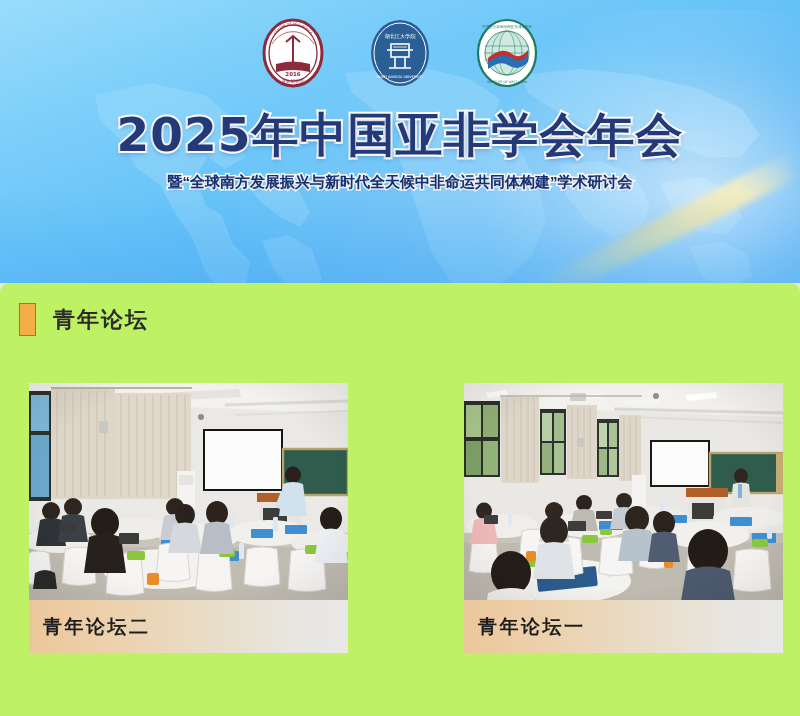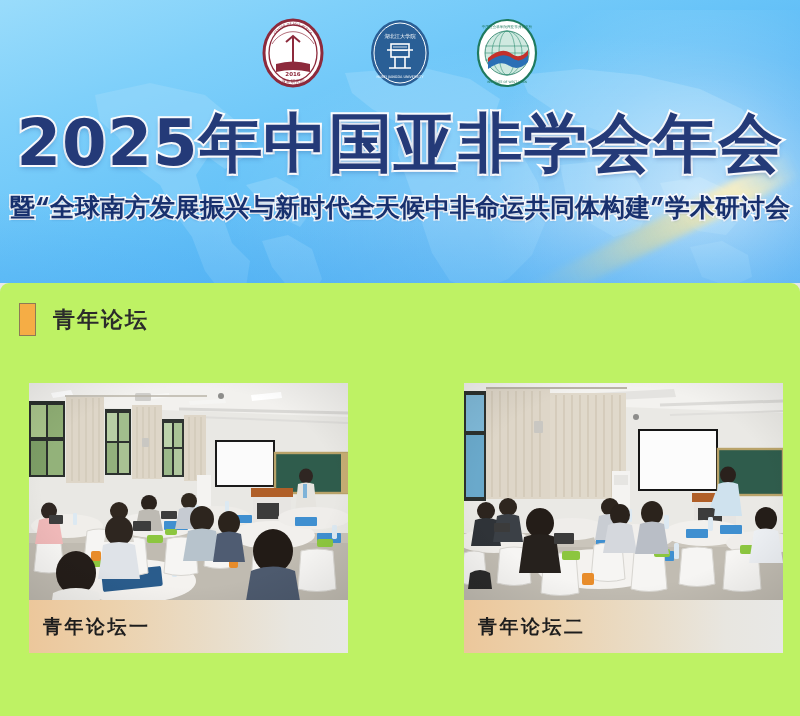--- a/index.html
+++ b/index.html
@@ -86,37 +86,37 @@
   
   .title-wrap {
     position: absolute;
     top: 110px;
     left: 0; right: 0;
     text-align: center;
     z-index: 5;
   }
   .main-title {
     font-family: "DejaVu Sans", "Liberation Sans", sans-serif;
-    font-size: 64px;
+    font-size: 47px;
     font-weight: 900;
     letter-spacing: 1px;
     color: #243a78;
     line-height: 1.05;
     margin: 0;
     -webkit-text-stroke: 4px #ffffff;
     paint-order: stroke fill;
     text-shadow:
       0 2px 0 rgba(255,255,255,.9),
       0 3px 5px rgba(30,70,140,.35);
     white-space: nowrap;
   }
   .sub-title {
     margin: 14px 0 0 0;
-    font-family: Liberation Mono, monospace;
-    font-size: 25px;
+    font-family: Liberation Sans, sans-serif;
+    font-size: 15px;
     font-weight: 700;
     color: #17306e;
     letter-spacing: 0px;
     -webkit-text-stroke: 3px #ffffff;
     paint-order: stroke fill;
     text-shadow: 0 1px 3px rgba(20,60,130,.30);
     white-space: nowrap;
   }
 
   
@@ -281,20 +281,147 @@
 </div>
 
 <div class="content">
 
   <div class="section-header">
     <span class="section-marker"></span>
     <span class="section-title">青年论坛</span>
   </div>
 
   <div class="cards">
+
+    <div class="card">
+      <div class="card-photo">
+        <svg viewBox="0 0 319 217" preserveAspectRatio="xMidYMid slice">
+          <rect width="319" height="217" fill="#dfdedb"></rect>
+          <rect x="0" y="0" width="319" height="160" fill="#eae9e5"></rect>
+          <path d="M0 0 H319 V30 L0 18 Z" fill="#f3f2ef"></path>
+
+          <path d="M130 10 L210 6 L212 14 L131 18 Z" fill="#e4e3e0"></path>
+          <path d="M196 22 L319 18" stroke="#dcdbd8" stroke-width="3" fill="none"></path>
+          <path d="M206 32 L319 28" stroke="#e0dfdc" stroke-width="2" fill="none"></path>
+          <path d="M72 16 L140 12" stroke="#d8d7d4" stroke-width="2" fill="none"></path>
+
+          <rect x="0" y="8" width="22" height="110" fill="#2c312e"></rect>
+          <rect x="2" y="12" width="18" height="36" fill="#7fb9d8"></rect>
+          <rect x="2" y="52" width="18" height="62" fill="#6aa9cb"></rect>
+
+          <rect x="22" y="6" width="64" height="110" fill="#ded6c8"></rect>
+          <rect x="86" y="10" width="76" height="106" fill="#e0d9cb"></rect>
+          <g stroke="#cdc3b2" stroke-width="1.2" fill="none">
+            <path d="M28 8 V114 M36 8 V114 M44 8 V114 M52 8 V114 M60 8 V114 M68 8 V114 M76 8 V114"></path>
+            <path d="M92 12 V114 M100 12 V114 M108 12 V114 M116 12 V114 M124 12 V114 M132 12 V114 M140 12 V114 M148 12 V114 M156 12 V114"></path>
+          </g>
+          <path d="M22 5 H163" stroke="#b9b3a7" stroke-width="1.8"></path>
+
+          <rect x="70" y="38" width="9" height="12" rx="1" fill="#c9c7c2"></rect>
+          <circle cx="172" cy="34" r="3" fill="#8d8d8b"></circle>
+
+          <rect x="174" y="46" width="80" height="62" fill="#151515"></rect>
+          <rect x="176" y="48" width="76" height="58" fill="#fcfcfc"></rect>
+
+          <rect x="254" y="66" width="65" height="46" fill="#2f5c4c"></rect>
+          <rect x="254" y="66" width="65" height="46" fill="none" stroke="#b9a36a" stroke-width="2.4"></rect>
+
+          <rect x="148" y="88" width="18" height="44" fill="#f4f3f1"></rect>
+          <rect x="150" y="92" width="14" height="10" fill="#e6e5e2"></rect>
+
+          <rect x="228" y="110" width="46" height="9" fill="#b05f28"></rect>
+          <rect x="230" y="119" width="42" height="30" fill="#e7e5e2"></rect>
+          <rect x="234" y="125" width="24" height="18" fill="#3c3c3c"></rect>
+
+          <g>
+            <ellipse cx="264" cy="92" rx="8" ry="8.5" fill="#2a211c"></ellipse>
+            <path d="M254 101 q10 -4 20 0 l4 32 H250 Z" fill="#cfe2ee"></path>
+            <path d="M252 108 l-6 16 l5 2 l6 -14 Z" fill="#cfe2ee"></path>
+          </g>
+
+          <rect x="0" y="150" width="319" height="67" fill="#cac5bb"></rect>
+          <rect x="0" y="164" width="319" height="53" fill="#c1bcb2"></rect>
+
+          <ellipse cx="30" cy="158" rx="36" ry="12" fill="#f0eeea"></ellipse>
+          <ellipse cx="108" cy="146" rx="34" ry="11" fill="#efedea"></ellipse>
+          <ellipse cx="170" cy="154" rx="40" ry="13" fill="#f1efec"></ellipse>
+          <ellipse cx="240" cy="150" rx="40" ry="13" fill="#f2f0ed"></ellipse>
+          <ellipse cx="296" cy="160" rx="34" ry="12" fill="#efedea"></ellipse>
+          <ellipse cx="135" cy="186" rx="62" ry="20" fill="#f4f2ef"></ellipse>
+
+          <rect x="132" y="156" width="24" height="10" rx="1" fill="#3f8fd0"></rect>
+          <rect x="186" y="168" width="24" height="10" rx="1" fill="#3f8fd0"></rect>
+          <rect x="222" y="146" width="22" height="9" rx="1" fill="#3f8fd0"></rect>
+          <rect x="256" y="142" width="22" height="9" rx="1" fill="#3f8fd0"></rect>
+
+          <g fill="#dde9f2">
+            <rect x="164" y="126" width="4" height="13" rx="1.2"></rect>
+            <rect x="200" y="132" width="5" height="14" rx="1.4"></rect>
+            <rect x="244" y="134" width="5" height="14" rx="1.4"></rect>
+            <rect x="146" y="156" width="5" height="15" rx="1.4"></rect>
+            <rect x="210" y="160" width="5" height="16" rx="1.5"></rect>
+          </g>
+
+          <g fill="#f6f5f3" stroke="#d7d5d0" stroke-width="1">
+            <path d="M36 166 q14 -4 28 0 l3 34 q-17 5 -34 0 Z"></path>
+            <path d="M80 172 q16 -4 32 0 l3 38 q-19 5 -38 0 Z"></path>
+            <path d="M130 162 q14 -4 28 0 l3 34 q-17 5 -34 0 Z"></path>
+            <path d="M170 170 q15 -4 30 0 l3 36 q-18 5 -36 0 Z"></path>
+            <path d="M218 166 q15 -4 30 0 l3 35 q-18 5 -36 0 Z"></path>
+            <path d="M262 168 q16 -4 32 0 l3 38 q-19 5 -38 0 Z"></path>
+            <path d="M0 170 q10 -4 20 0 l3 30 q-12 4 -26 0 Z"></path>
+          </g>
+          <g fill="#8cc63f">
+            <rect x="98" y="168" width="18" height="9" rx="2"></rect>
+            <rect x="148" y="160" width="16" height="8" rx="2"></rect>
+            <rect x="190" y="166" width="16" height="8" rx="2"></rect>
+            <rect x="276" y="162" width="18" height="9" rx="2"></rect>
+            <rect x="60" y="166" width="14" height="7" rx="2"></rect>
+          </g>
+          <g fill="#e88c2a">
+            <rect x="118" y="190" width="12" height="12" rx="2"></rect>
+            <rect x="178" y="150" width="9" height="9" rx="2"></rect>
+          </g>
+
+          <g>
+            <ellipse cx="22" cy="128" rx="9" ry="9" fill="#2c241e"></ellipse>
+            <path d="M11 137 q11 -4 22 0 l4 26 H7 Z" fill="#2f3338"></path>
+            <ellipse cx="44" cy="124" rx="9" ry="9" fill="#2e261f"></ellipse>
+            <path d="M33 133 q11 -4 22 0 l4 26 H29 Z" fill="#3b4046"></path>
+            <ellipse cx="76" cy="140" rx="14" ry="15" fill="#241d18"></ellipse>
+            <path d="M60 154 q16 -6 32 0 l5 36 H55 Z" fill="#26211d"></path>
+            <ellipse cx="146" cy="124" rx="9" ry="9" fill="#2d251e"></ellipse>
+            <path d="M135 133 q11 -4 22 0 l4 24 H131 Z" fill="#c9cdd3"></path>
+            <ellipse cx="156" cy="132" rx="10" ry="11" fill="#2a221c"></ellipse>
+            <path d="M144 142 q12 -5 24 0 l5 28 H139 Z" fill="#d5d8dd"></path>
+            <ellipse cx="188" cy="130" rx="11" ry="12" fill="#2b231c"></ellipse>
+            <path d="M176 141 q12 -5 24 0 l5 30 H171 Z" fill="#b9bec6"></path>
+            <ellipse cx="302" cy="136" rx="11" ry="12" fill="#241d18"></ellipse>
+            <path d="M290 148 q12 -5 24 0 l5 32 H285 Z" fill="#eceff3"></path>
+          </g>
+
+          <g fill="#3b3b3b">
+            <rect x="90" y="150" width="20" height="11" rx="1"></rect>
+            <rect x="30" y="140" width="16" height="9" rx="1"></rect>
+          </g>
+
+          <path d="M6 190 q10 -6 20 0 l2 16 H4 Z" fill="#2a2a2a"></path>
+          <rect width="319" height="217" fill="url(#vg2)"></rect>
+          <defs>
+            <radialGradient id="vg2" cx="50%" cy="48%" r="74%">
+              <stop offset="62%" stop-color="#000000" stop-opacity="0"></stop>
+              <stop offset="100%" stop-color="#000000" stop-opacity="0.10"></stop>
+            </radialGradient>
+          </defs>
+        </svg>
+      </div>
+      <div class="card-caption">
+        <span class="caption-text">青年论坛二</span>
+      </div>
+    </div>
 
     <div class="card">
       <div class="card-photo">
         <svg viewBox="0 0 319 217" preserveAspectRatio="xMidYMid slice">
           <rect width="319" height="217" fill="#dfdedb"></rect>
 
           <rect x="0" y="0" width="319" height="160" fill="#e9e8e4"></rect>
 
           <path d="M0 0 H319 V34 L0 22 Z" fill="#f2f1ee"></path>
 
@@ -443,141 +570,14 @@
               <stop offset="100%" stop-color="#000000" stop-opacity="0.10"></stop>
             </radialGradient>
           </defs>
         </svg>
       </div>
       <div class="card-caption">
         <span class="caption-text">青年论坛一</span>
       </div>
     </div>
 
-    <div class="card">
-      <div class="card-photo">
-        <svg viewBox="0 0 319 217" preserveAspectRatio="xMidYMid slice">
-          <rect width="319" height="217" fill="#dfdedb"></rect>
-          <rect x="0" y="0" width="319" height="160" fill="#eae9e5"></rect>
-          <path d="M0 0 H319 V30 L0 18 Z" fill="#f3f2ef"></path>
-
-          <path d="M130 10 L210 6 L212 14 L131 18 Z" fill="#e4e3e0"></path>
-          <path d="M196 22 L319 18" stroke="#dcdbd8" stroke-width="3" fill="none"></path>
-          <path d="M206 32 L319 28" stroke="#e0dfdc" stroke-width="2" fill="none"></path>
-          <path d="M72 16 L140 12" stroke="#d8d7d4" stroke-width="2" fill="none"></path>
-
-          <rect x="0" y="8" width="22" height="110" fill="#2c312e"></rect>
-          <rect x="2" y="12" width="18" height="36" fill="#7fb9d8"></rect>
-          <rect x="2" y="52" width="18" height="62" fill="#6aa9cb"></rect>
-
-          <rect x="22" y="6" width="64" height="110" fill="#ded6c8"></rect>
-          <rect x="86" y="10" width="76" height="106" fill="#e0d9cb"></rect>
-          <g stroke="#cdc3b2" stroke-width="1.2" fill="none">
-            <path d="M28 8 V114 M36 8 V114 M44 8 V114 M52 8 V114 M60 8 V114 M68 8 V114 M76 8 V114"></path>
-            <path d="M92 12 V114 M100 12 V114 M108 12 V114 M116 12 V114 M124 12 V114 M132 12 V114 M140 12 V114 M148 12 V114 M156 12 V114"></path>
-          </g>
-          <path d="M22 5 H163" stroke="#b9b3a7" stroke-width="1.8"></path>
-
-          <rect x="70" y="38" width="9" height="12" rx="1" fill="#c9c7c2"></rect>
-          <circle cx="172" cy="34" r="3" fill="#8d8d8b"></circle>
-
-          <rect x="174" y="46" width="80" height="62" fill="#151515"></rect>
-          <rect x="176" y="48" width="76" height="58" fill="#fcfcfc"></rect>
-
-          <rect x="254" y="66" width="65" height="46" fill="#2f5c4c"></rect>
-          <rect x="254" y="66" width="65" height="46" fill="none" stroke="#b9a36a" stroke-width="2.4"></rect>
-
-          <rect x="148" y="88" width="18" height="44" fill="#f4f3f1"></rect>
-          <rect x="150" y="92" width="14" height="10" fill="#e6e5e2"></rect>
-
-          <rect x="228" y="110" width="46" height="9" fill="#b05f28"></rect>
-          <rect x="230" y="119" width="42" height="30" fill="#e7e5e2"></rect>
-          <rect x="234" y="125" width="24" height="18" fill="#3c3c3c"></rect>
-
-          <g>
-            <ellipse cx="264" cy="92" rx="8" ry="8.5" fill="#2a211c"></ellipse>
-            <path d="M254 101 q10 -4 20 0 l4 32 H250 Z" fill="#cfe2ee"></path>
-            <path d="M252 108 l-6 16 l5 2 l6 -14 Z" fill="#cfe2ee"></path>
-          </g>
-
-          <rect x="0" y="150" width="319" height="67" fill="#cac5bb"></rect>
-          <rect x="0" y="164" width="319" height="53" fill="#c1bcb2"></rect>
-
-          <ellipse cx="30" cy="158" rx="36" ry="12" fill="#f0eeea"></ellipse>
-          <ellipse cx="108" cy="146" rx="34" ry="11" fill="#efedea"></ellipse>
-          <ellipse cx="170" cy="154" rx="40" ry="13" fill="#f1efec"></ellipse>
-          <ellipse cx="240" cy="150" rx="40" ry="13" fill="#f2f0ed"></ellipse>
-          <ellipse cx="296" cy="160" rx="34" ry="12" fill="#efedea"></ellipse>
-          <ellipse cx="135" cy="186" rx="62" ry="20" fill="#f4f2ef"></ellipse>
-
-          <rect x="132" y="156" width="24" height="10" rx="1" fill="#3f8fd0"></rect>
-          <rect x="186" y="168" width="24" height="10" rx="1" fill="#3f8fd0"></rect>
-          <rect x="222" y="146" width="22" height="9" rx="1" fill="#3f8fd0"></rect>
-          <rect x="256" y="142" width="22" height="9" rx="1" fill="#3f8fd0"></rect>
-
-          <g fill="#dde9f2">
-            <rect x="164" y="126" width="4" height="13" rx="1.2"></rect>
-            <rect x="200" y="132" width="5" height="14" rx="1.4"></rect>
-            <rect x="244" y="134" width="5" height="14" rx="1.4"></rect>
-            <rect x="146" y="156" width="5" height="15" rx="1.4"></rect>
-            <rect x="210" y="160" width="5" height="16" rx="1.5"></rect>
-          </g>
-
-          <g fill="#f6f5f3" stroke="#d7d5d0" stroke-width="1">
-            <path d="M36 166 q14 -4 28 0 l3 34 q-17 5 -34 0 Z"></path>
-            <path d="M80 172 q16 -4 32 0 l3 38 q-19 5 -38 0 Z"></path>
-            <path d="M130 162 q14 -4 28 0 l3 34 q-17 5 -34 0 Z"></path>
-            <path d="M170 170 q15 -4 30 0 l3 36 q-18 5 -36 0 Z"></path>
-            <path d="M218 166 q15 -4 30 0 l3 35 q-18 5 -36 0 Z"></path>
-            <path d="M262 168 q16 -4 32 0 l3 38 q-19 5 -38 0 Z"></path>
-            <path d="M0 170 q10 -4 20 0 l3 30 q-12 4 -26 0 Z"></path>
-          </g>
-          <g fill="#8cc63f">
-            <rect x="98" y="168" width="18" height="9" rx="2"></rect>
-            <rect x="148" y="160" width="16" height="8" rx="2"></rect>
-            <rect x="190" y="166" width="16" height="8" rx="2"></rect>
-            <rect x="276" y="162" width="18" height="9" rx="2"></rect>
-            <rect x="60" y="166" width="14" height="7" rx="2"></rect>
-          </g>
-          <g fill="#e88c2a">
-            <rect x="118" y="190" width="12" height="12" rx="2"></rect>
-            <rect x="178" y="150" width="9" height="9" rx="2"></rect>
-          </g>
-
-          <g>
-            <ellipse cx="22" cy="128" rx="9" ry="9" fill="#2c241e"></ellipse>
-            <path d="M11 137 q11 -4 22 0 l4 26 H7 Z" fill="#2f3338"></path>
-            <ellipse cx="44" cy="124" rx="9" ry="9" fill="#2e261f"></ellipse>
-            <path d="M33 133 q11 -4 22 0 l4 26 H29 Z" fill="#3b4046"></path>
-            <ellipse cx="76" cy="140" rx="14" ry="15" fill="#241d18"></ellipse>
-            <path d="M60 154 q16 -6 32 0 l5 36 H55 Z" fill="#26211d"></path>
-            <ellipse cx="146" cy="124" rx="9" ry="9" fill="#2d251e"></ellipse>
-            <path d="M135 133 q11 -4 22 0 l4 24 H131 Z" fill="#c9cdd3"></path>
-            <ellipse cx="156" cy="132" rx="10" ry="11" fill="#2a221c"></ellipse>
-            <path d="M144 142 q12 -5 24 0 l5 28 H139 Z" fill="#d5d8dd"></path>
-            <ellipse cx="188" cy="130" rx="11" ry="12" fill="#2b231c"></ellipse>
-            <path d="M176 141 q12 -5 24 0 l5 30 H171 Z" fill="#b9bec6"></path>
-            <ellipse cx="302" cy="136" rx="11" ry="12" fill="#241d18"></ellipse>
-            <path d="M290 148 q12 -5 24 0 l5 32 H285 Z" fill="#eceff3"></path>
-          </g>
-
-          <g fill="#3b3b3b">
-            <rect x="90" y="150" width="20" height="11" rx="1"></rect>
-            <rect x="30" y="140" width="16" height="9" rx="1"></rect>
-          </g>
-
-          <path d="M6 190 q10 -6 20 0 l2 16 H4 Z" fill="#2a2a2a"></path>
-          <rect width="319" height="217" fill="url(#vg2)"></rect>
-          <defs>
-            <radialGradient id="vg2" cx="50%" cy="48%" r="74%">
-              <stop offset="62%" stop-color="#000000" stop-opacity="0"></stop>
-              <stop offset="100%" stop-color="#000000" stop-opacity="0.10"></stop>
-            </radialGradient>
-          </defs>
-        </svg>
-      </div>
-      <div class="card-caption">
-        <span class="caption-text">青年论坛二</span>
-      </div>
-    </div>
-
   </div>
 </div>
 
 </body></html>

